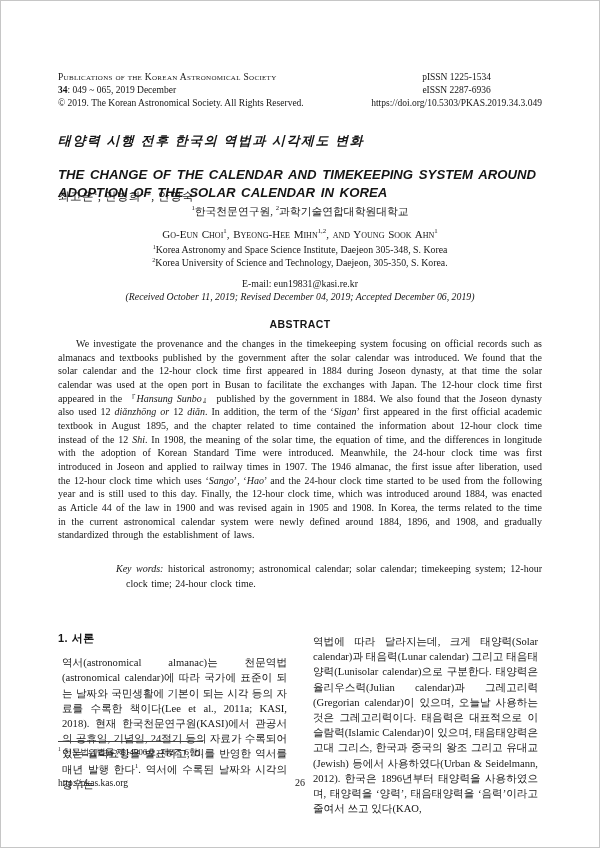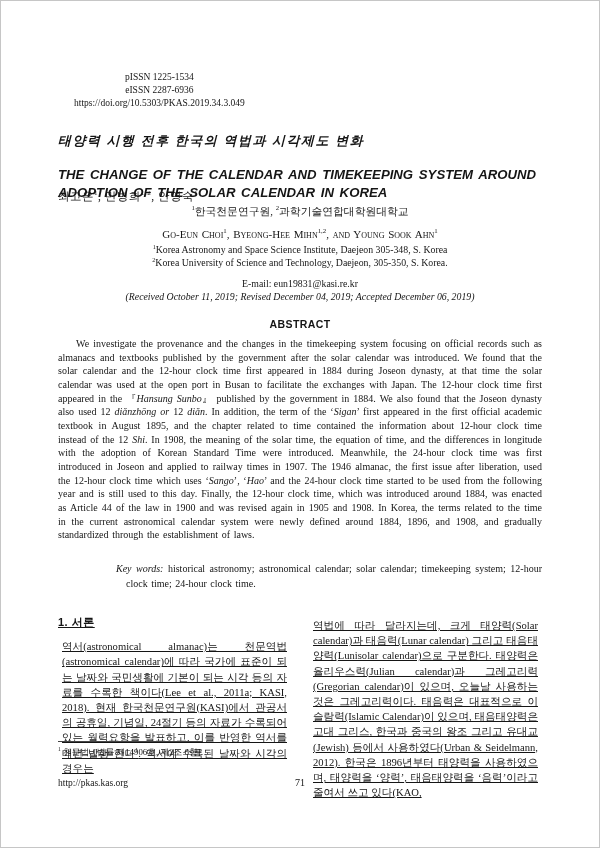--- a/index.html
+++ b/index.html
@@ -29,39 +29,44 @@
   .affil-en-2 { top:256px; text-align:center; font-size:9.8px; }
   .email-line { top:277px; text-align:center; font-size:9.8px; }
   .recv-line  { top:290px; text-align:center; font-size:9.8px; font-style:italic; }
 
   
   .abs-head { top:317px; text-align:center; font-family:"Liberation Sans","DejaVu Sans",sans-serif; font-weight:bold; font-size:10.5px; letter-spacing:0.4px; }
   .abs-text { top:336px; font-size:10px; line-height:13.65px; text-align:justify; text-indent:18px; word-spacing:1.2px; }
   .keywords { top:561px; left:87px; right:57px; font-size:10px; line-height:14.6px; padding-left:10px; text-indent:-10px; text-align:justify; word-spacing:1px;margin-left:28px; }
 
   
-  .columns { top:613px; display:flex; gap:18px;text-decoration:underline; }
+  .columns { top:629px; display:flex; gap:18px; }
   .col { width:234px; font-size:10.6px; line-height:15.2px; text-align:justify; }
   .sec-head { font-family:"Liberation Sans","DejaVu Sans",sans-serif; font-weight:bold; font-size:11px; margin:1px 0 9px 0; letter-spacing:0.5px; }
   .col p { margin:4px; }
 
   
   .footnote-block { top:740px; left:57px; width:240px; font-size:8.8px; line-height:12px; }
   .fn-rule { width:145px; border-top:1px solid #444; margin-bottom:4px; }
 
   
   .footer-url { top:777px; left:57px; font-size:9.5px; }
   .page-num   { top:776px; left:0; right:0; text-align:center; font-size:10px; }
 </style>
 </head>
 <body>
 
 <div class="page">
 
   <header class="abs hdr">
+    <div class="hdr-left">
+      <div class="jname">Publications of the Korean Astronomical Society</div>
+      <div><b>34</b>: 049 ~ 065, 2019 December</div>
+      <div>© 2019. The Korean Astronomical Society. All Rights Reserved.</div>
+    </div>
     <div class="hdr-right">
       <div>pISSN 1225-1534</div>
       <div>eISSN 2287-6936</div>
       <div>https://doi.org/10.5303/PKAS.2019.34.3.049</div>
     </div>
   </header>
 
   <section class="abs title-block">
     <div class="title-ko">태양력 시행 전후 한국의 역법과 시각제도 변화</div>
     <div class="title-en">THE CHANGE OF THE CALENDAR AND TIMEKEEPING SYSTEM AROUND ADOPTION OF THE SOLAR CALENDAR IN KOREA</div>
@@ -88,15 +93,15 @@
       <p>역법에 따라 달라지는데, 크게 태양력(Solar calendar)과 태음력(Lunar calendar) 그리고 태음태양력(Lunisolar calendar)으로 구분한다. 태양력은 율리우스력(Julian calendar)과 그레고리력(Gregorian calendar)이 있으며, 오늘날 사용하는 것은 그레고리력이다. 태음력은 대표적으로 이슬람력(Islamic Calendar)이 있으며, 태음태양력은 고대 그리스, 한국과 중국의 왕조 그리고 유대교(Jewish) 등에서 사용하였다(Urban &amp; Seidelmann, 2012). 한국은 1896년부터 태양력을 사용하였으며, 태양력을 ‘양력’, 태음태양력을 ‘음력’이라고 줄여서 쓰고 있다(KAO,</p>
     </div>
   </section>
 
   <div class="footnote-block abs" style="left:57px; right:auto;">
     <div class="fn-rule"></div>
     <div><sup>1</sup> 천문법, [법률 제14906호, 제2조 6항].</div>
   </div>
 
   <div class="abs footer-url" style="right:auto;">http://pkas.kas.org</div>
-  <div class="abs page-num" style="left:0; right:0;">71</div>
+  <div class="abs page-num" style="left:0; right:0;">26</div>
 
 </div>
 
 </body></html>

